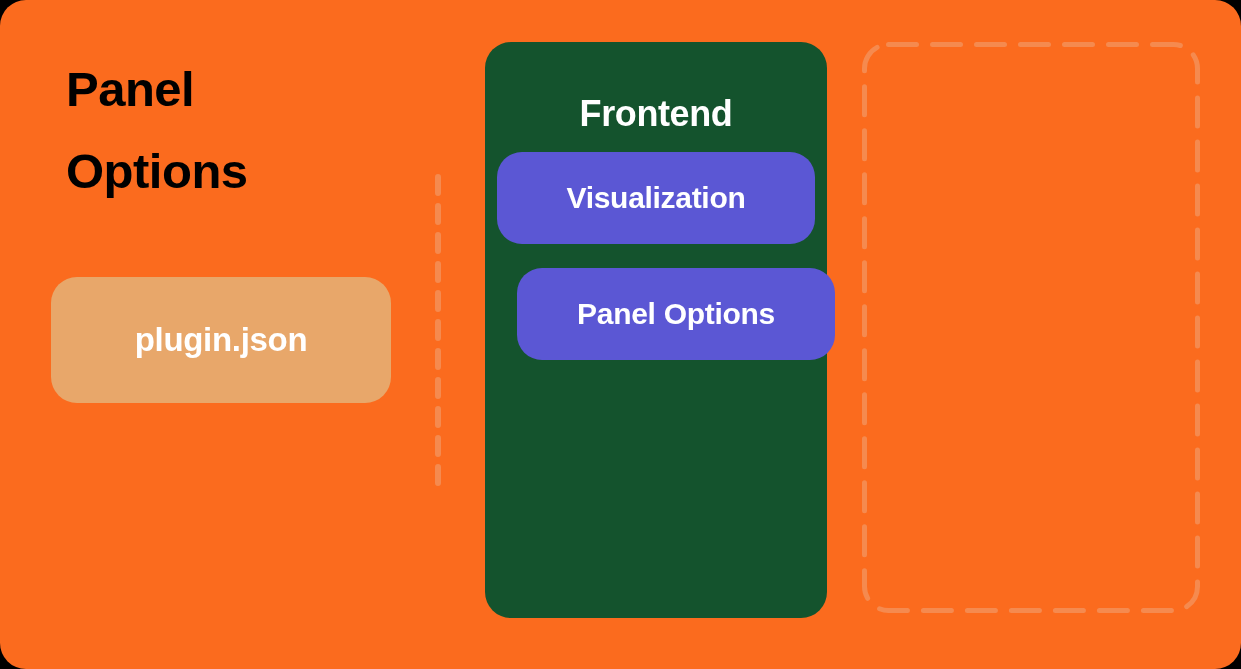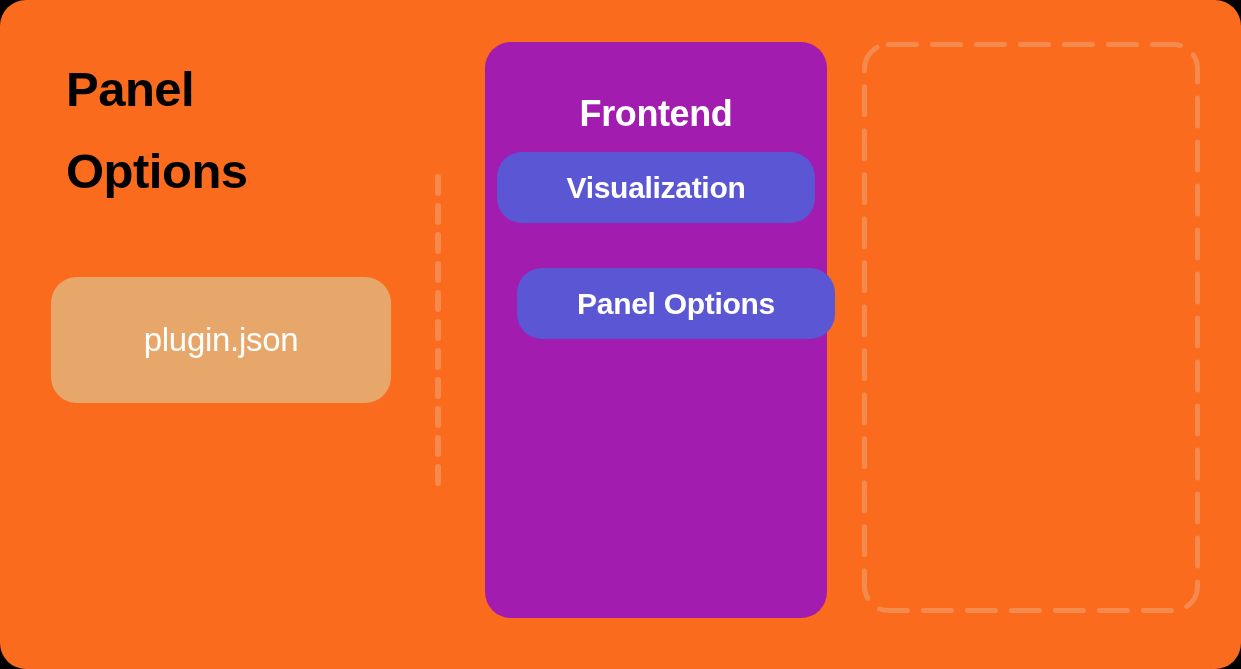--- a/index.html
+++ b/index.html
@@ -48,62 +48,62 @@
     height: 126px;
     background: #E8A76A;
     border-radius: 26px;
     display: flex;
     align-items: center;
     justify-content: center;
   }
   .json-box-label {
     color: #FFFFFF;
     font-size: 33px;
-    font-weight: normal;
+    font-weight: bold;
     letter-spacing: -0.3px;
   }
 
   
   .divider {
     position: absolute;
     left: 435px;
     top: 174px;
     width: 6px;
     height: 322px;
   }
   .divider svg { display: block; }
 
   
   .panel {
     position: absolute;
     left: 485px;
     top: 42px;
     width: 342px;
     height: 576px;
-    background: #a21caf;
+    background: #14532d;
     border-radius: 26px;
   }
   .panel-title {
     position: absolute;
     left: 0;
     right: 0;
     top: 72px;
     text-align: center;
     color: #FFFFFF;
     font-size: 36px;
     font-weight: bold;
     line-height: 36px;
     letter-spacing: -0.4px;
     transform: translateY(-50%);
   }
   .panel-item {
     position: absolute;
     left: 12px;
     width: 318px;
-    height: 71px;
+    height: 92px;
     background: #5B57D4;
     border-radius: 25px;
     display: flex;
     align-items: center;
     justify-content: center;
     color: #FFFFFF;
     font-size: 30px;
     font-weight: bold;
     letter-spacing: -0.3px;
   }

